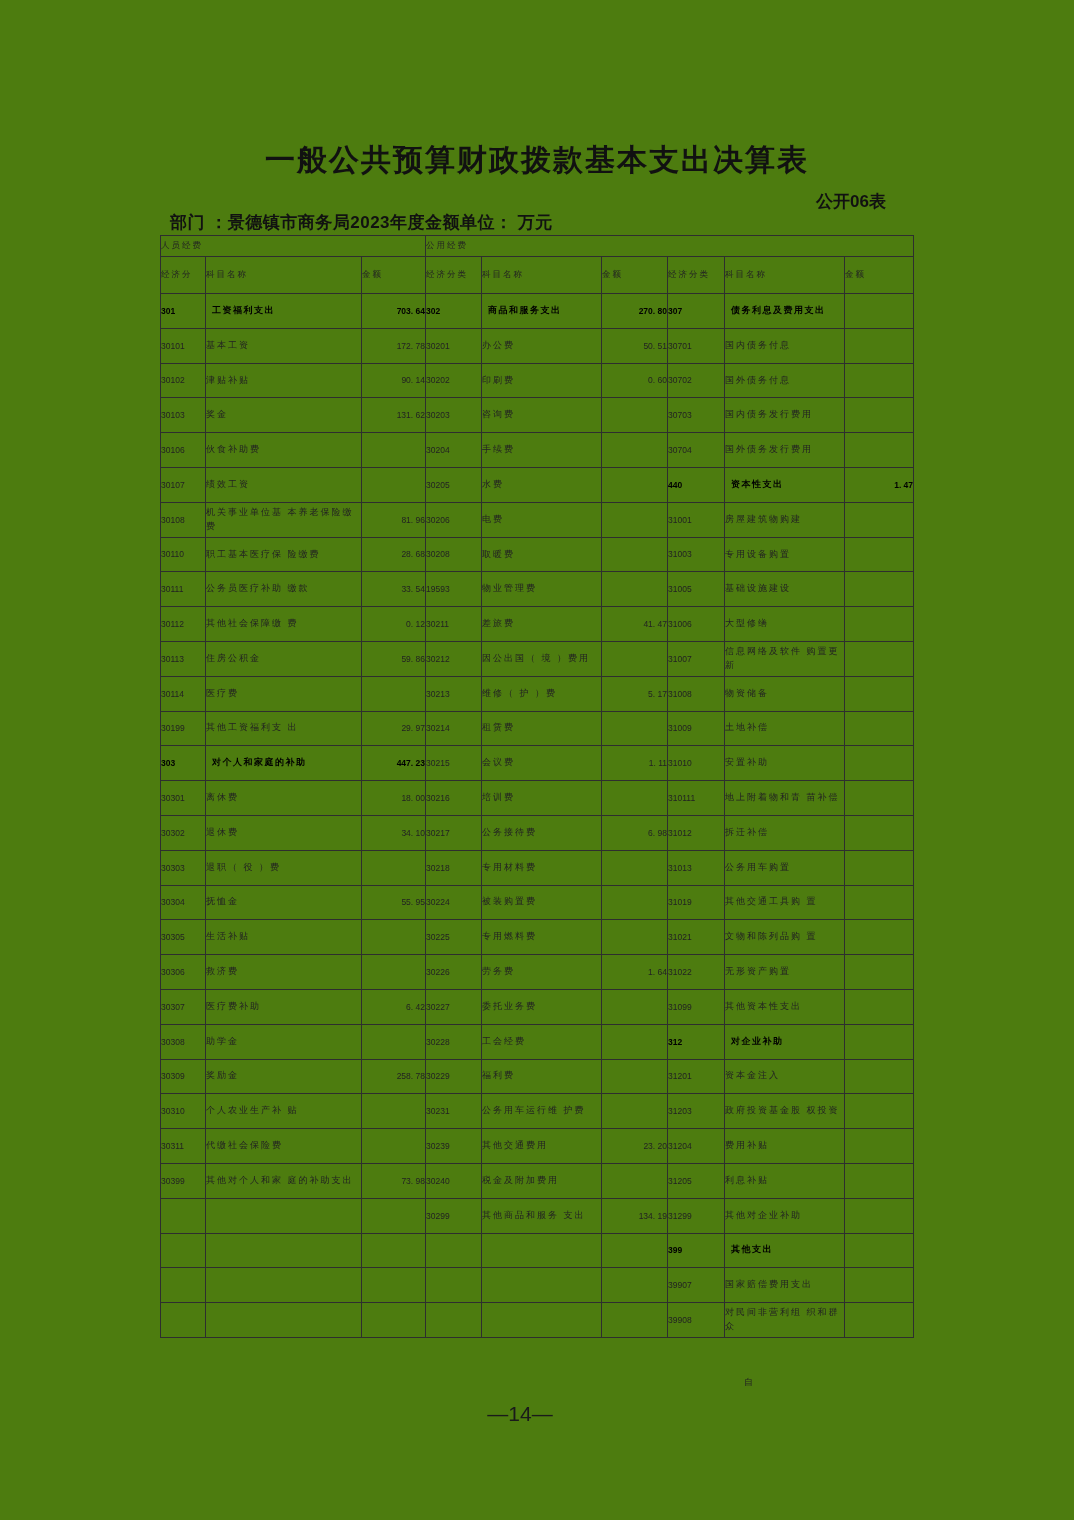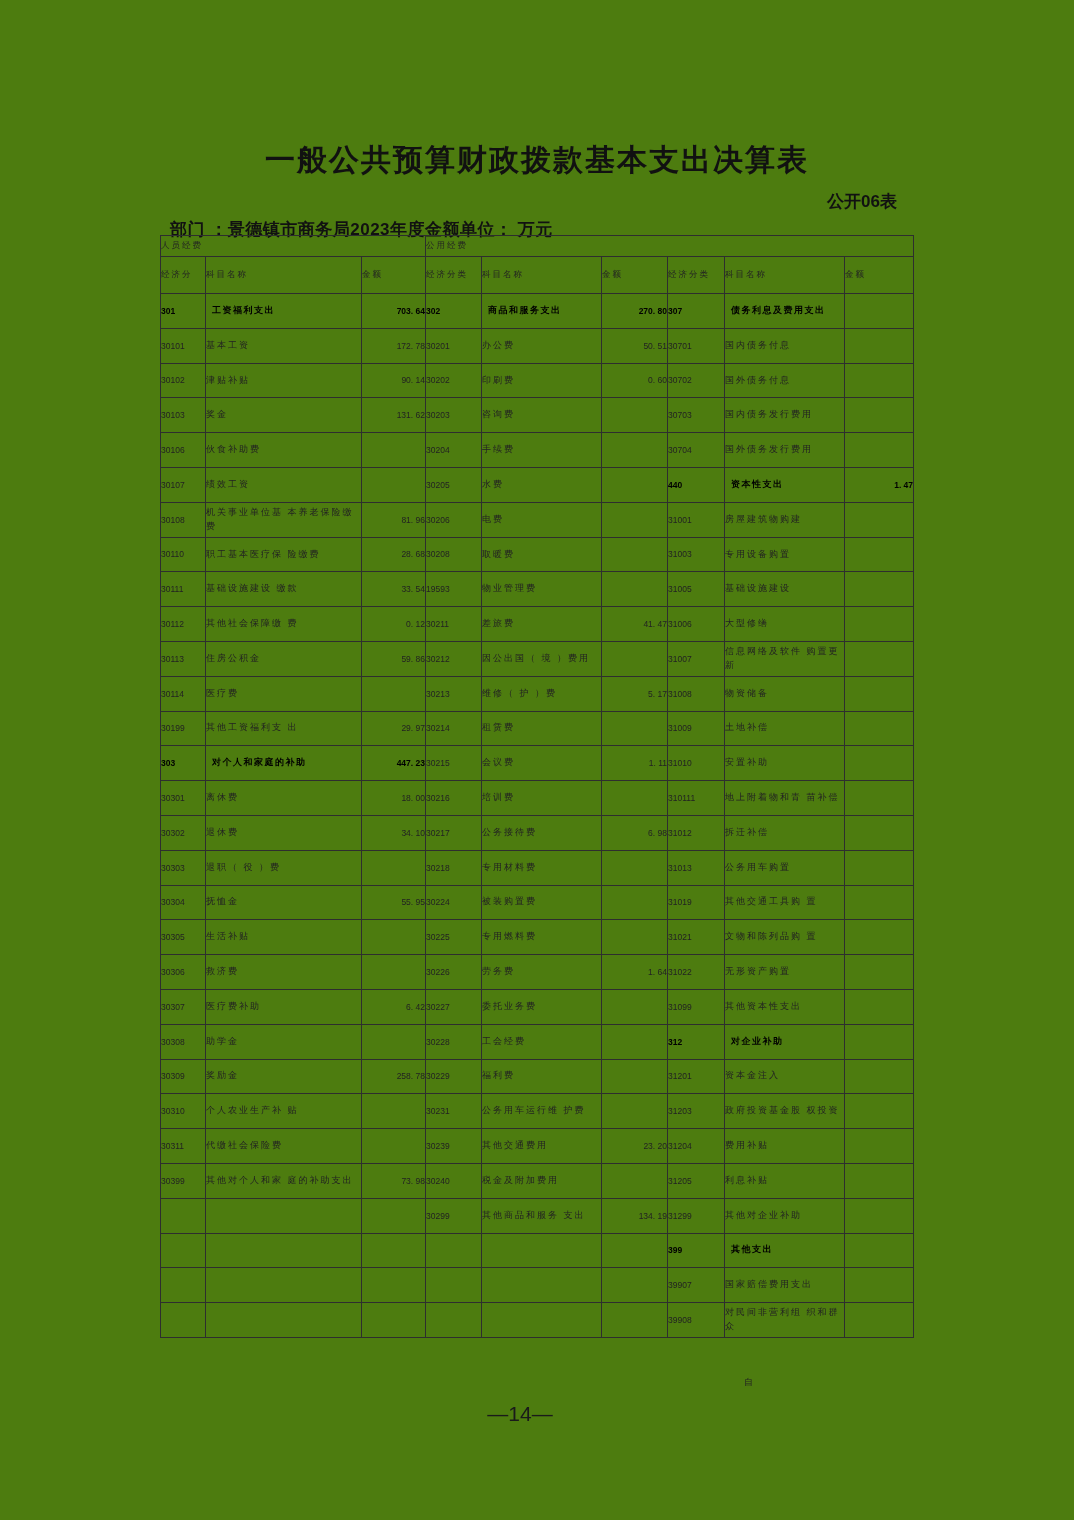--- a/index.html
+++ b/index.html
@@ -18,28 +18,28 @@
     position: absolute;
     left: 0; right: 0; top: 140px;
     text-align: center;
     font-size: 30px;
     font-weight: bold;
     letter-spacing: 2px;
     color: #111;
   }
   .table-code {
     position: absolute;
-    right: 177px; top: 190px;
+    right: 188px; top: 190px;
     font-size: 17px;
     font-weight: bold;
     color: #111;
   }
   .dept-line {
     position: absolute;
-    left: 170px; top: 218px;
+    left: 170px; top: 211px;
     font-size: 17px;
     font-weight: bold;
     color: #111;
     letter-spacing: 0.5px;
   }
   table.budget {
     position: absolute;
     left: 160px; top: 235px;
     width: 753px;
     border-collapse: collapse;
@@ -220,21 +220,21 @@
           <td class="amt">28. 68</td>
           <td class="code">30208</td>
           <td class="name">取暖费</td>
           <td class="amt"></td>
           <td class="code">31003</td>
           <td class="name">专用设备购置</td>
           <td class="amt"></td>
         </tr>
         <tr class="data-row">
           <td class="code">30111</td>
-          <td class="name">基础设施建设 缴款</td>
+          <td class="name">公务员医疗补助 缴款</td>
           <td class="amt">33. 54</td>
           <td class="code">19593</td>
           <td class="name">物业管理费</td>
           <td class="amt"></td>
           <td class="code">31005</td>
           <td class="name">基础设施建设</td>
           <td class="amt"></td>
         </tr>
         <tr class="data-row">
           <td class="code">30112</td>

